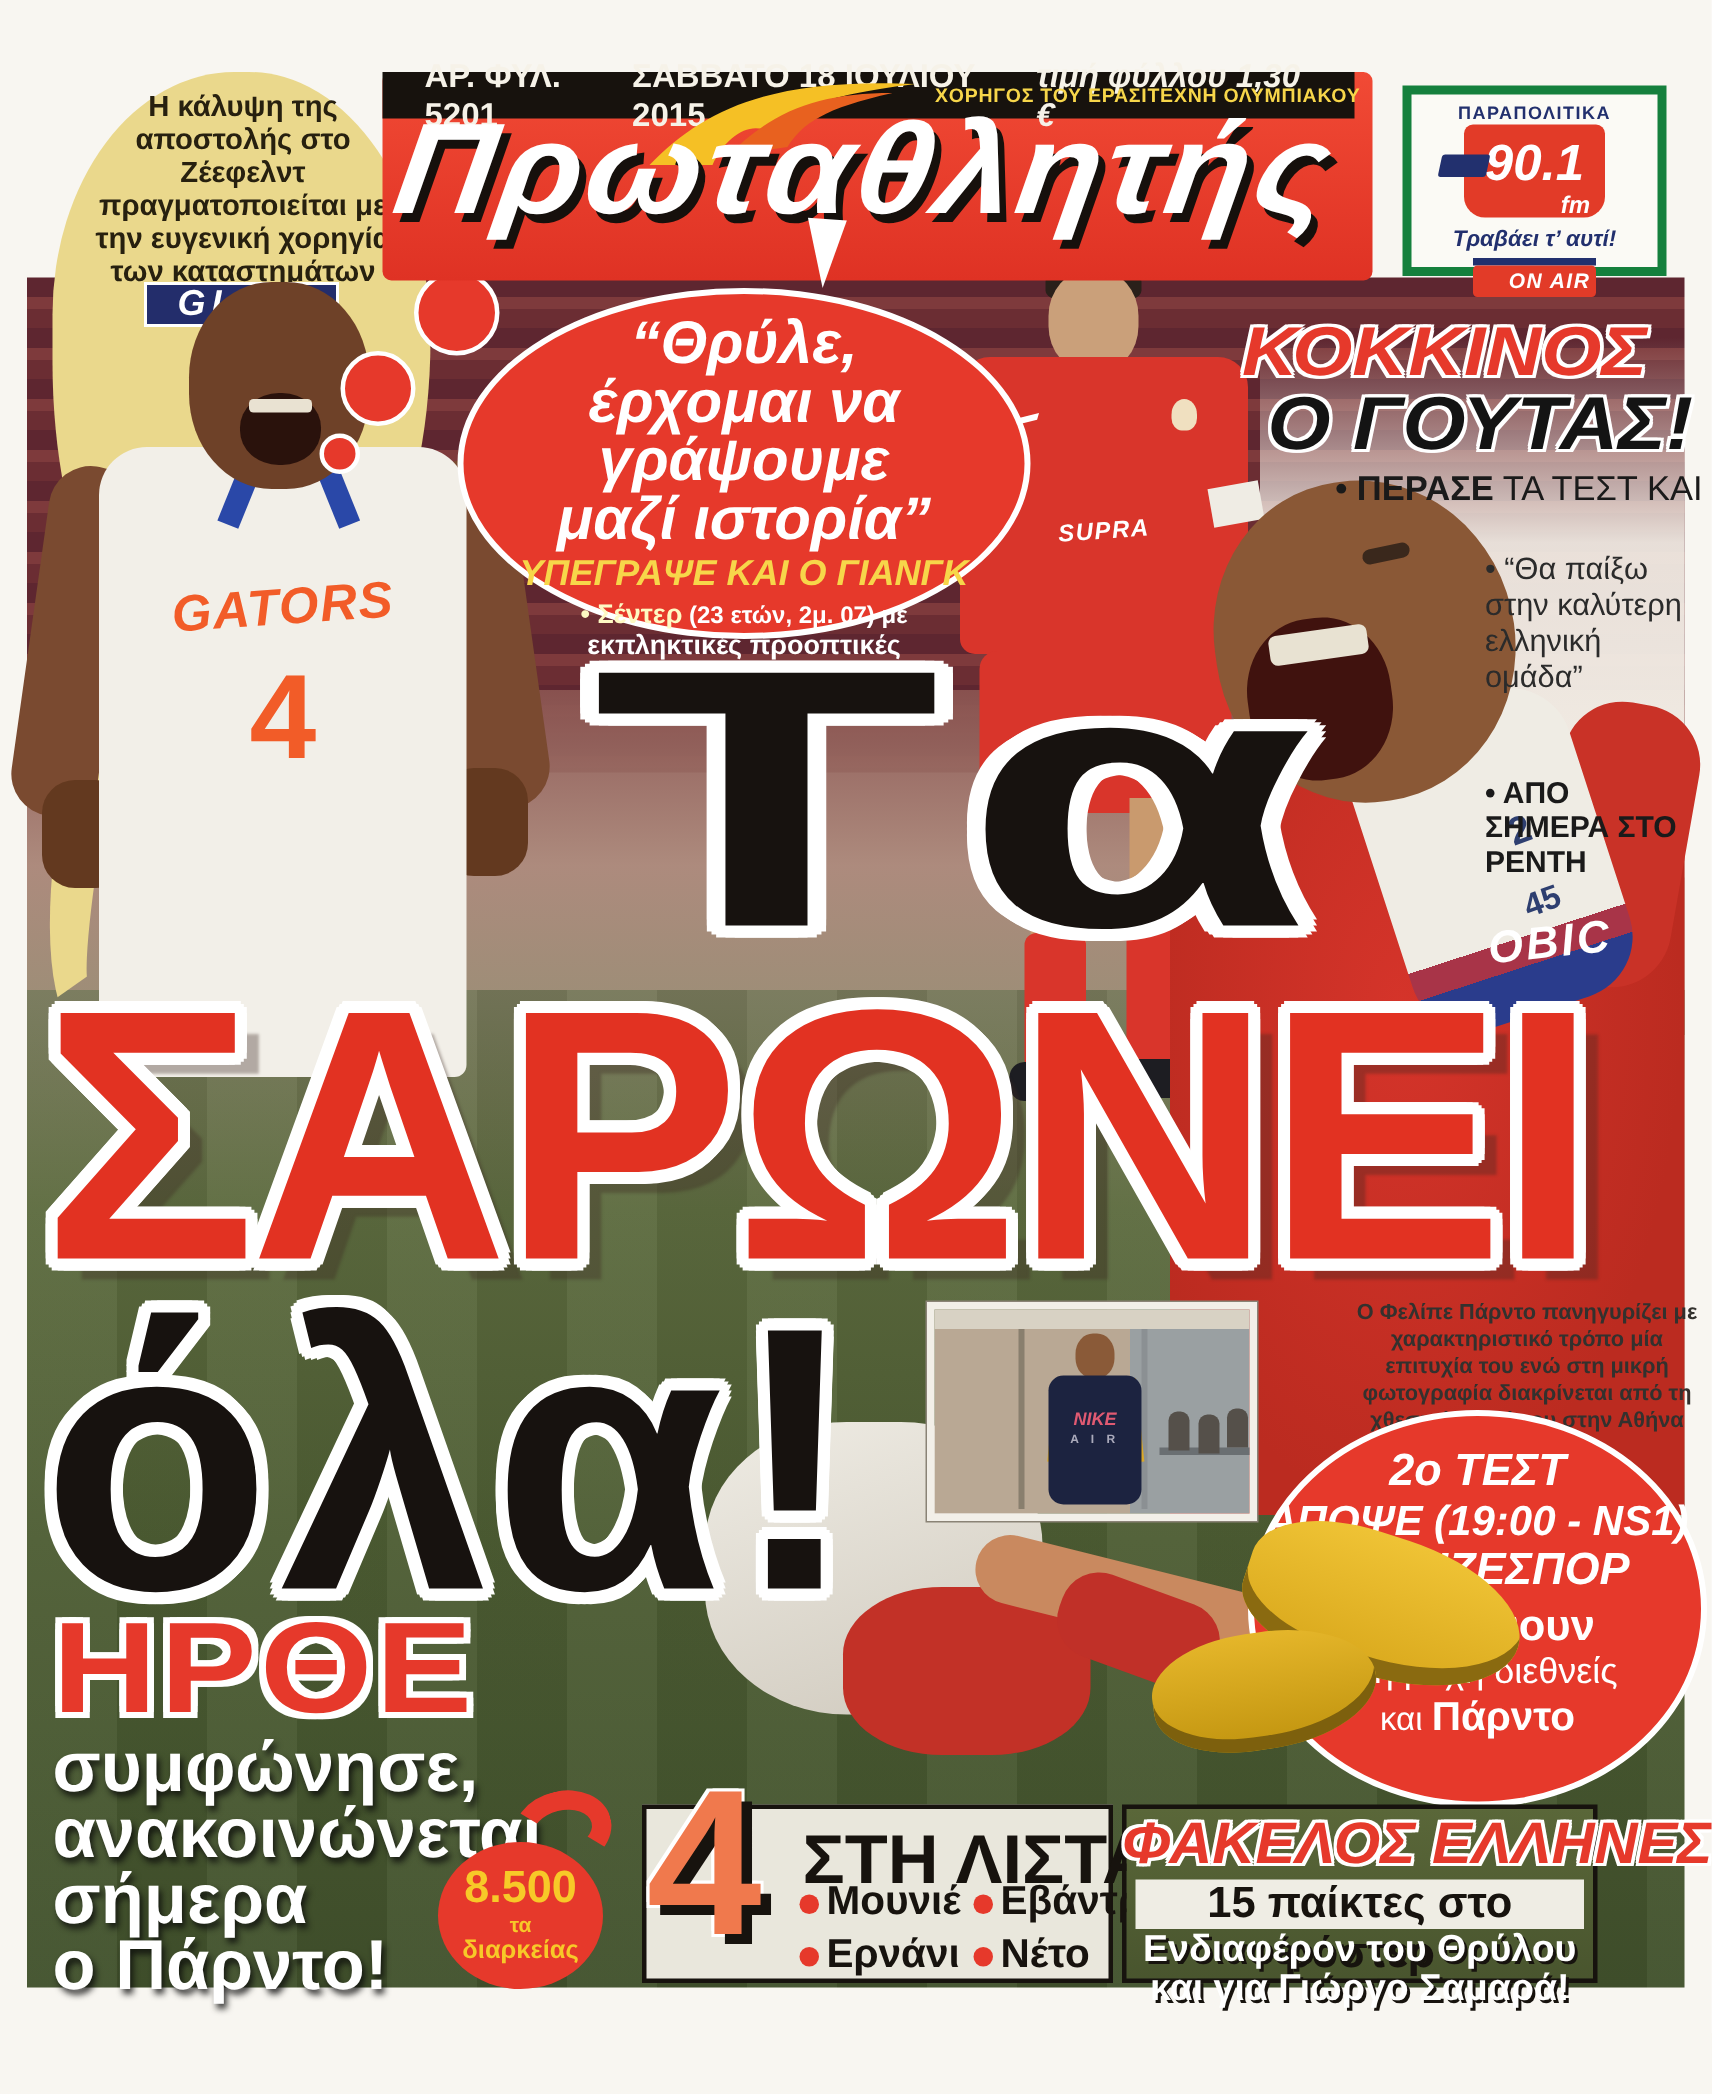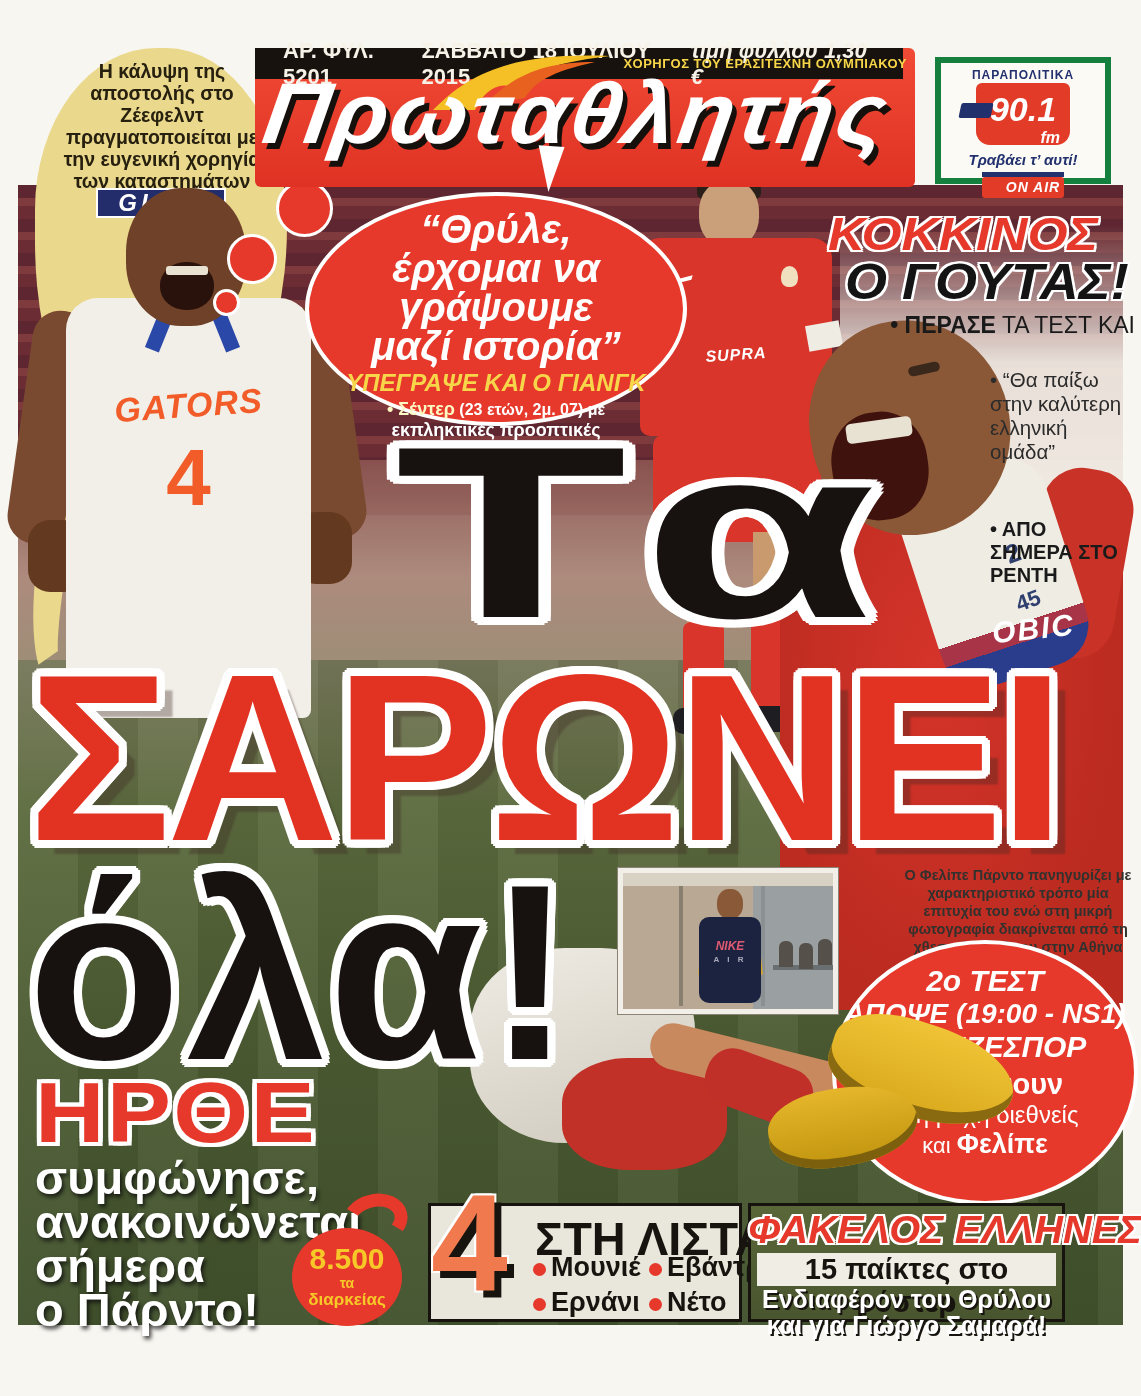--- a/index.html
+++ b/index.html
@@ -331,21 +331,21 @@
     <div class="brand">NIKE</div>
     <div class="brand2">A I R</div>
   </div>
 
   <div class="abs tcircle">
     <div class="t1">2ο ΤΕΣΤ</div>
     <div class="t2">ΑΠΟΨΕ (19:00 - NS1)</div>
     <div class="t3">ΜΕ ΡΙΖΕΣΠΟΡ</div>
     <div class="t4">• Μπαίνουν</div>
     <div class="t5">στη μάχη διεθνείς</div>
-    <div class="t6"><span>και </span><b>Φελίπε</b></div>
+    <div class="t6"><span>και </span><b>Πάρντο</b></div>
   </div>
 
   <div class="abs boot1"></div>
   <div class="abs boot2"></div>
 
   <div class="abs p-kicker ring4">ΗΡΘΕ</div>
   <div class="abs p-line shadow-dark" style="top:1150px;">συμφώνησε,</div>
   <div class="abs p-line shadow-dark" style="top:1194px;">ανακοινώνεται</div>
   <div class="abs p-line shadow-dark" style="top:1238px;">σήμερα</div>
   <div class="abs p-line shadow-dark" style="top:1282px;">ο Πάρντο!</div>

